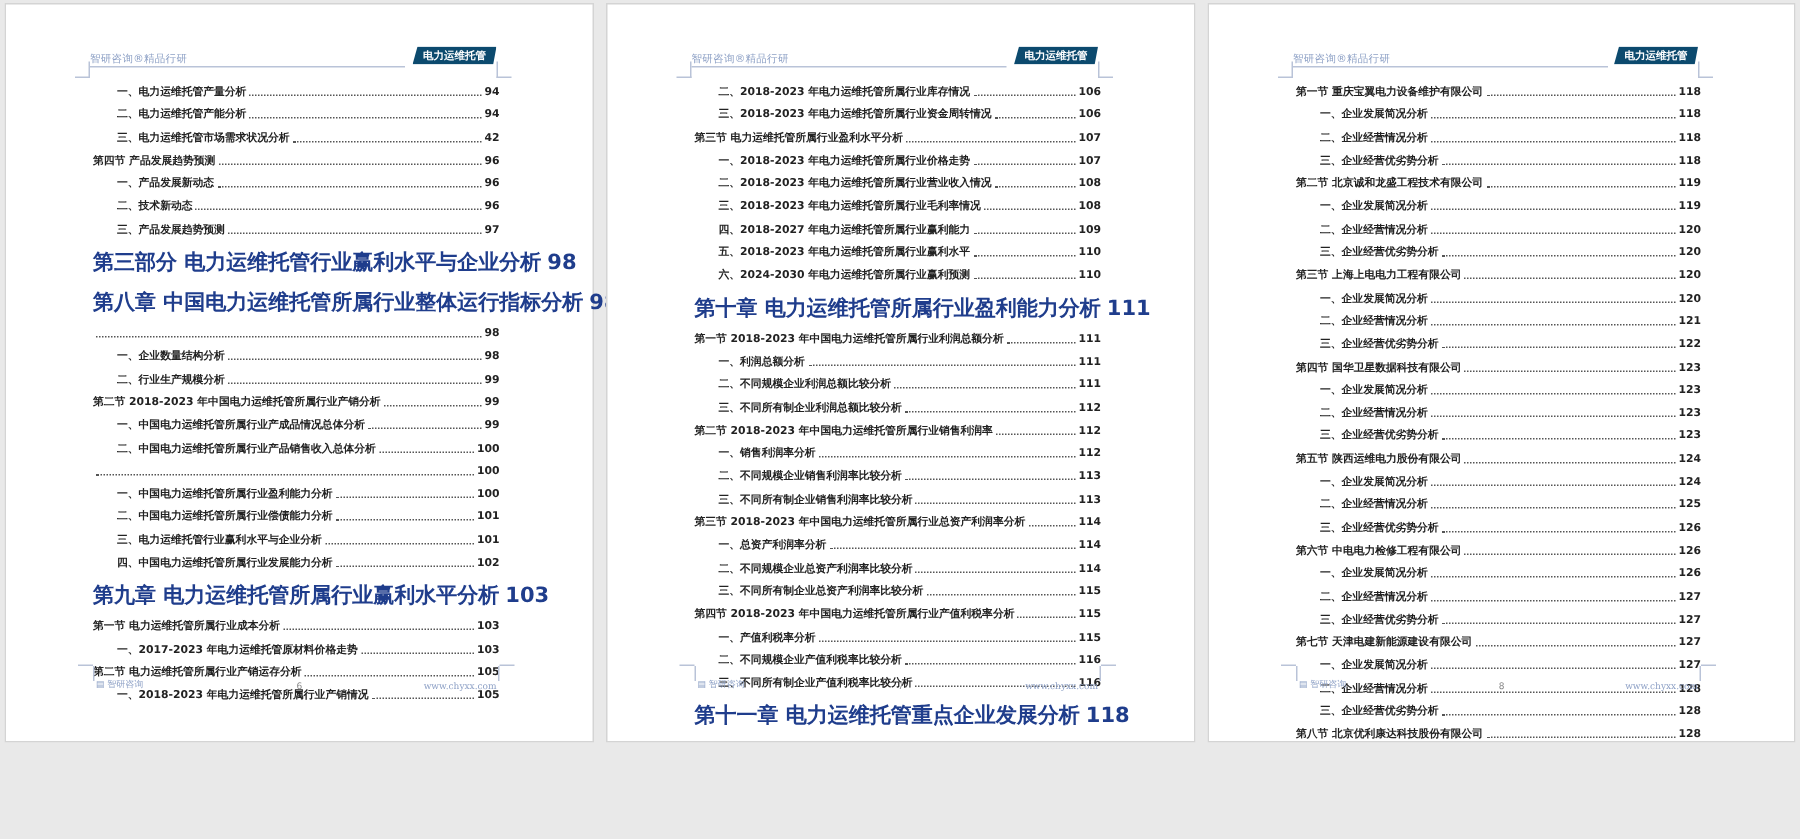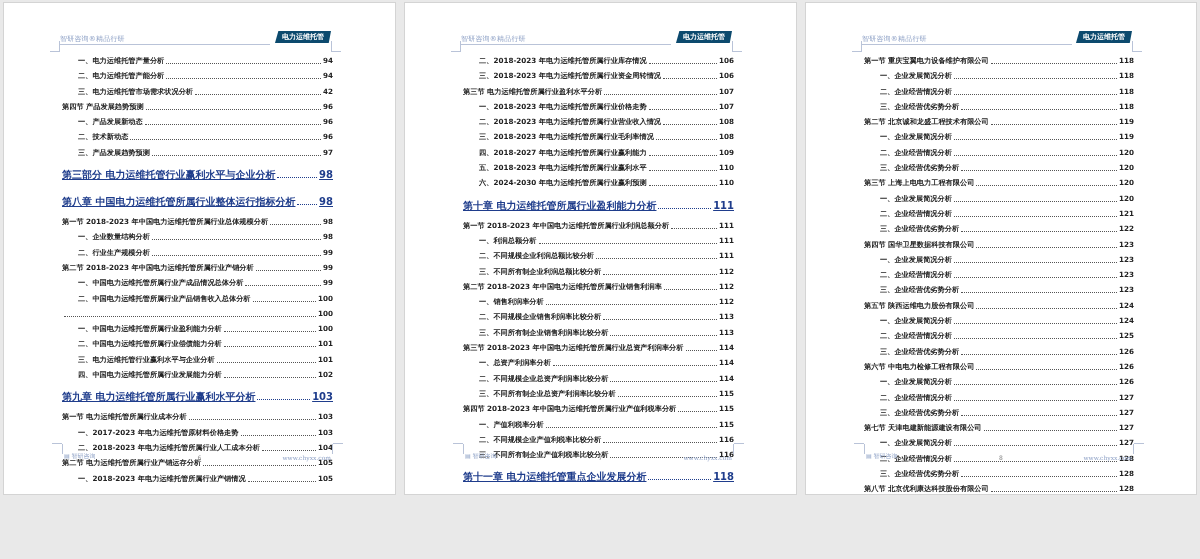--- a/index.html
+++ b/index.html
@@ -50,21 +50,21 @@
     height: 15.3px; line-height: 15.3px; white-space: nowrap;
   }
   .row.l2 { padding-left: 16px; }
   .row .t { flex: 0 0 auto; }
   .row .dots {
     flex: 1 1 auto; overflow: hidden; margin: 0 2px;
     border-bottom: 1px dotted #555; height: 10px; align-self: flex-start; transform: translateY(0px);
   }
   .row .p { flex: 0 0 auto; }
   .row.major {
-    font-size: 10px; color: #1f3d8c; text-decoration: underline;
+    font-size: 14px; color: #1f3d8c; 
     height: 27px; line-height: 30px;
   }
   .row.major .dots { border-bottom-color: #1f3d8c; height: 17px; }
   .ftr-l {
     position: absolute; left: 60px; bottom: 33px; font-size: 6px; color: #8ea1c6; white-space: nowrap;
   }
   .ftr-num {
     position: absolute; left: 50%; bottom: 33px; font-size: 6px; color: #8a8a8a; transform: translateX(-50%);
   }
   .ftr-url {
@@ -127,21 +127,20 @@
         <span class="t">第三部分 电力运维托管行业赢利水平与企业分析</span>
         <span class="dots"></span>
         <span class="p">98</span>
       </div>
       <div class="row major">
         <span class="t">第八章 中国电力运维托管所属行业整体运行指标分析</span>
         <span class="dots"></span>
         <span class="p">98</span>
       </div>
       <div class="row l1">
-        <span class="t">第一节 2018-2023 年中国电力运维托管所属行业总体规模分析</span>
         <span class="dots"></span>
         <span class="p">98</span>
       </div>
       <div class="row l2">
         <span class="t">一、企业数量结构分析</span>
         <span class="dots"></span>
         <span class="p">98</span>
       </div>
       <div class="row l2">
         <span class="t">二、行业生产规模分析</span>
@@ -194,25 +193,20 @@
       </div>
       <div class="row l1">
         <span class="t">第一节 电力运维托管所属行业成本分析</span>
         <span class="dots"></span>
         <span class="p">103</span>
       </div>
       <div class="row l2">
         <span class="t">一、2017-2023 年电力运维托管原材料价格走势</span>
         <span class="dots"></span>
         <span class="p">103</span>
-      </div>
-      <div class="row l2">
-        <span class="t">二、2018-2023 年电力运维托管所属行业人工成本分析</span>
-        <span class="dots"></span>
-        <span class="p">104</span>
       </div>
       <div class="row l1">
         <span class="t">第二节 电力运维托管所属行业产销运存分析</span>
         <span class="dots"></span>
         <span class="p">105</span>
       </div>
       <div class="row l2">
         <span class="t">一、2018-2023 年电力运维托管所属行业产销情况</span>
         <span class="dots"></span>
         <span class="p">105</span>

